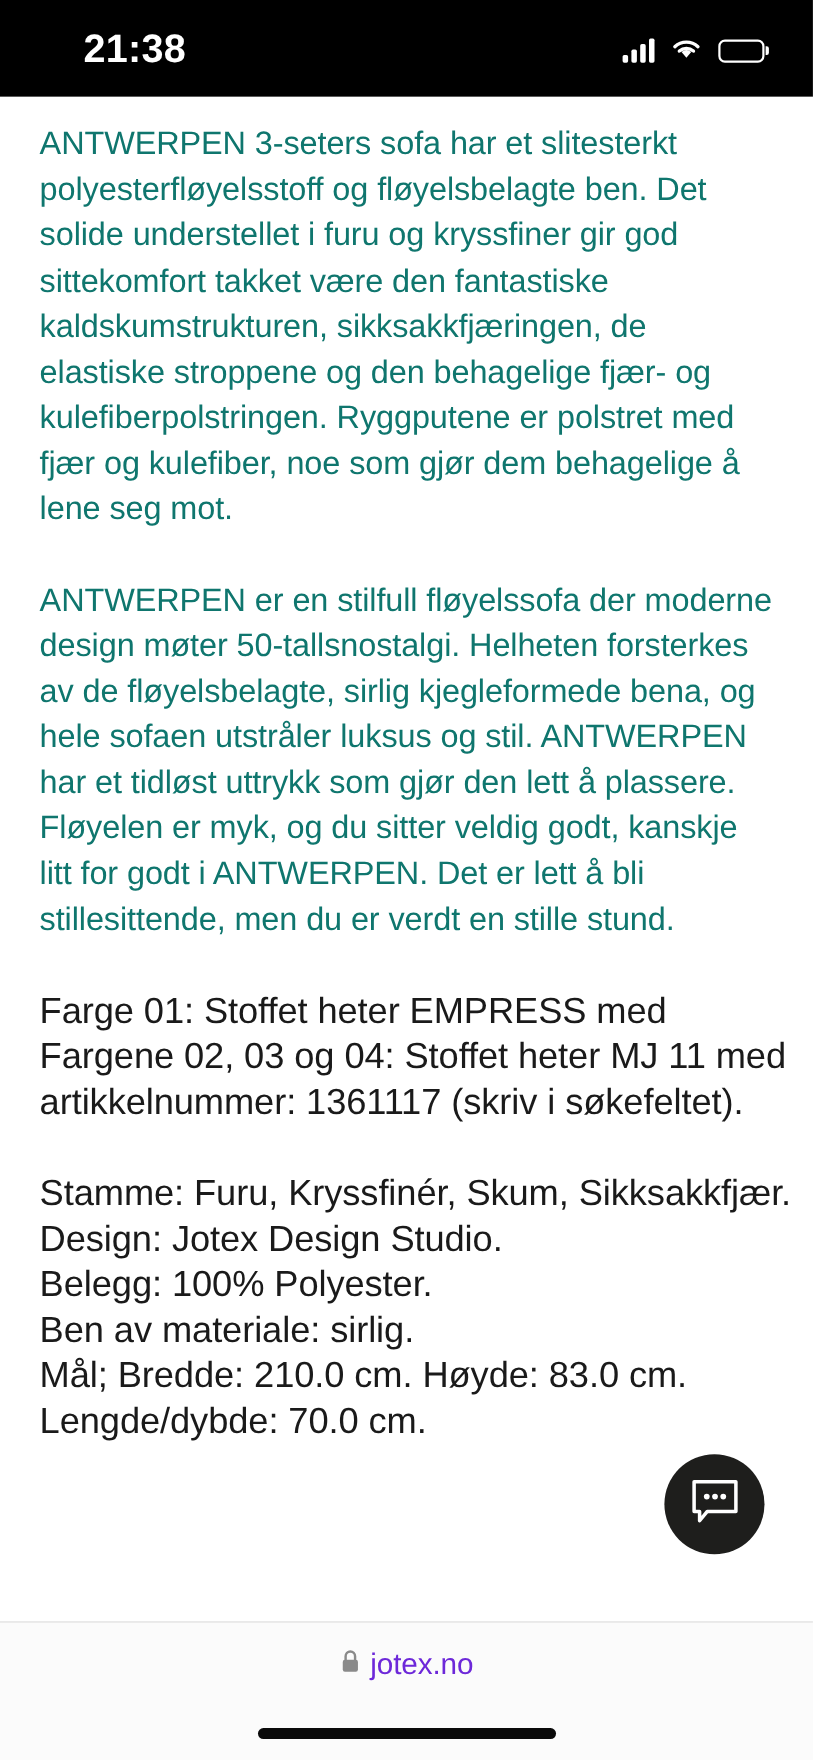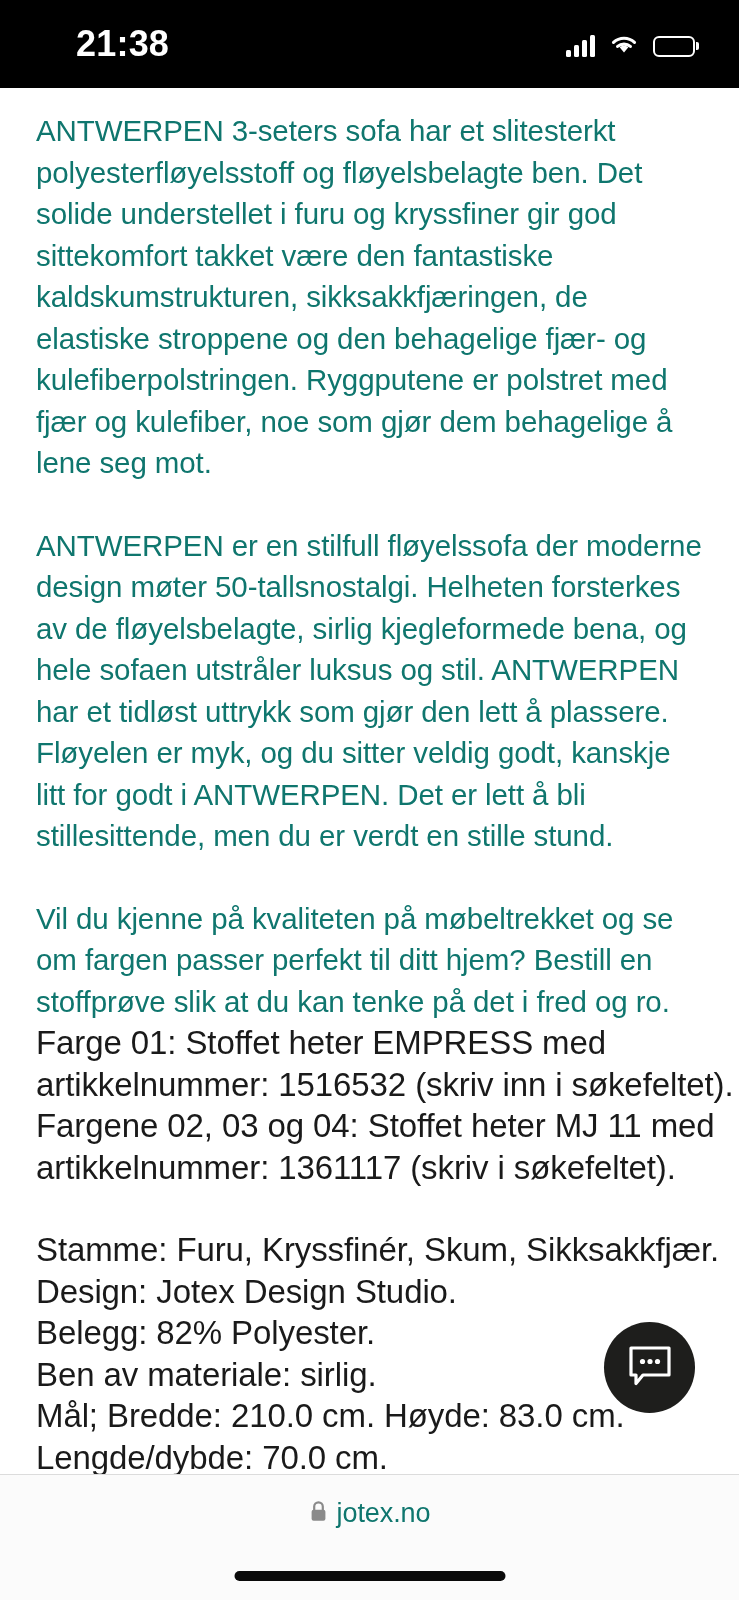--- a/index.html
+++ b/index.html
@@ -144,21 +144,21 @@
   .url-row {
     display: flex;
     align-items: center;
     justify-content: center;
     gap: 9px;
     height: 76px;
     cursor: pointer;
   }
   .url-text {
     font-size: 27px;
-    color: #0f766e;
+    color: #6d28d9;
     letter-spacing: -0.1px;
   }
   .home-indicator {
     position: absolute;
     left: 50%;
     transform: translateX(-50%);
     bottom: 19px;
     width: 271px;
     height: 10px;
     border-radius: 5px;
@@ -192,35 +192,33 @@
       </span>
     </div>
   </div>
 
   <div class="content">
 
     <p class="para">ANTWERPEN 3-seters sofa har et slitesterkt polyesterfløyelsstoff og fløyelsbelagte ben. Det solide understellet i furu og kryssfiner gir god sittekomfort takket være den fantastiske kaldskumstrukturen, sikksakkfjæringen, de elastiske stroppene og den behagelige fjær- og kulefiberpolstringen. Ryggputene er polstret med fjær og kulefiber, noe som gjør dem behagelige å lene seg mot.</p>
 
     <p class="para">ANTWERPEN er en stilfull fløyelssofa der moderne design møter 50-tallsnostalgi. Helheten forsterkes av de fløyelsbelagte, sirlig kjegleformede bena, og hele sofaen utstråler luksus og stil. ANTWERPEN har et tidløst uttrykk som gjør den lett å plassere. Fløyelen er myk, og du sitter veldig godt, kanskje litt for godt i ANTWERPEN. Det er lett å bli stillesittende, men du er verdt en stille stund.</p>
 
-    <p class="para tight">Vil du kjenne på kvaliteten på møbeltrekket og se om fargen passer perfekt til ditt hjem? Bestill en stoffprøve slik at du kan tenke på det i fred og ro.</p>
 
     <div class="spec-block">
       <div class="spec-line">Farge 01: Stoffet heter EMPRESS med</div>
-      <div class="spec-line">artikkelnummer: 1516532 (skriv inn i søkefeltet).</div>
       <div class="spec-line">Fargene 02, 03 og 04: Stoffet heter MJ 11 med</div>
       <div class="spec-line">artikkelnummer: 1361117 (skriv i søkefeltet).</div>
     </div>
 
     <div style="height:41px"></div>
 
     <div class="spec-block">
       <div class="spec-line">Stamme: Furu, Kryssfinér, Skum, Sikksakkfjær.</div>
       <div class="spec-line">Design: Jotex Design Studio.</div>
-      <div class="spec-line">Belegg: 82% Polyester.</div>
+      <div class="spec-line">Belegg: 100% Polyester.</div>
       <div class="spec-line">Ben av materiale: sirlig.</div>
       <div class="spec-line">Mål; Bredde: 210.0 cm. Høyde: 83.0 cm.</div>
       <div class="spec-line">Lengde/dybde: 70.0 cm.</div>
 
     </div>
 
   </div>
 
   <div class="chat-fab">
     <span>

